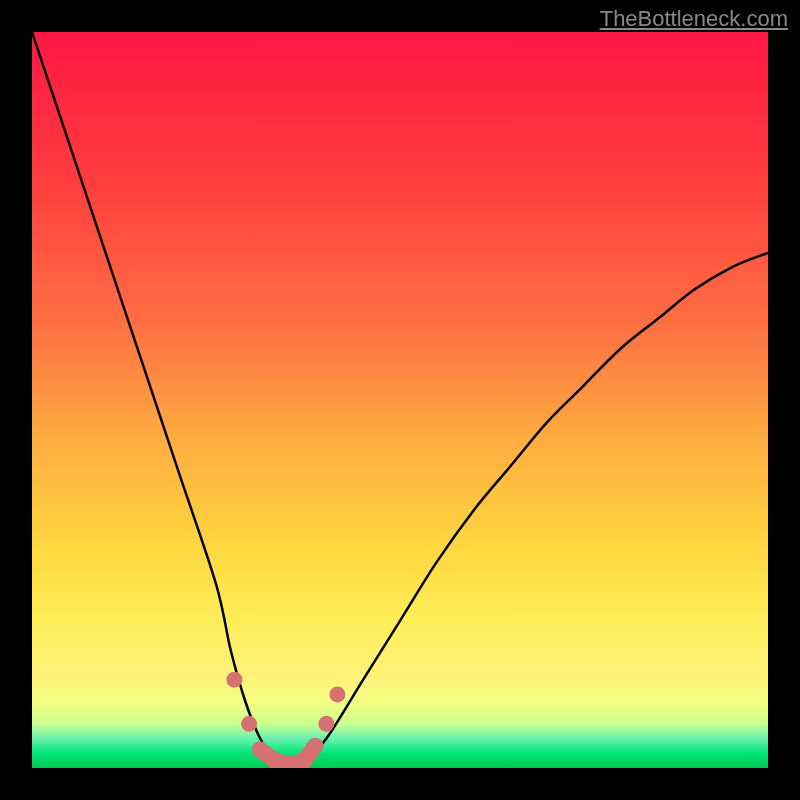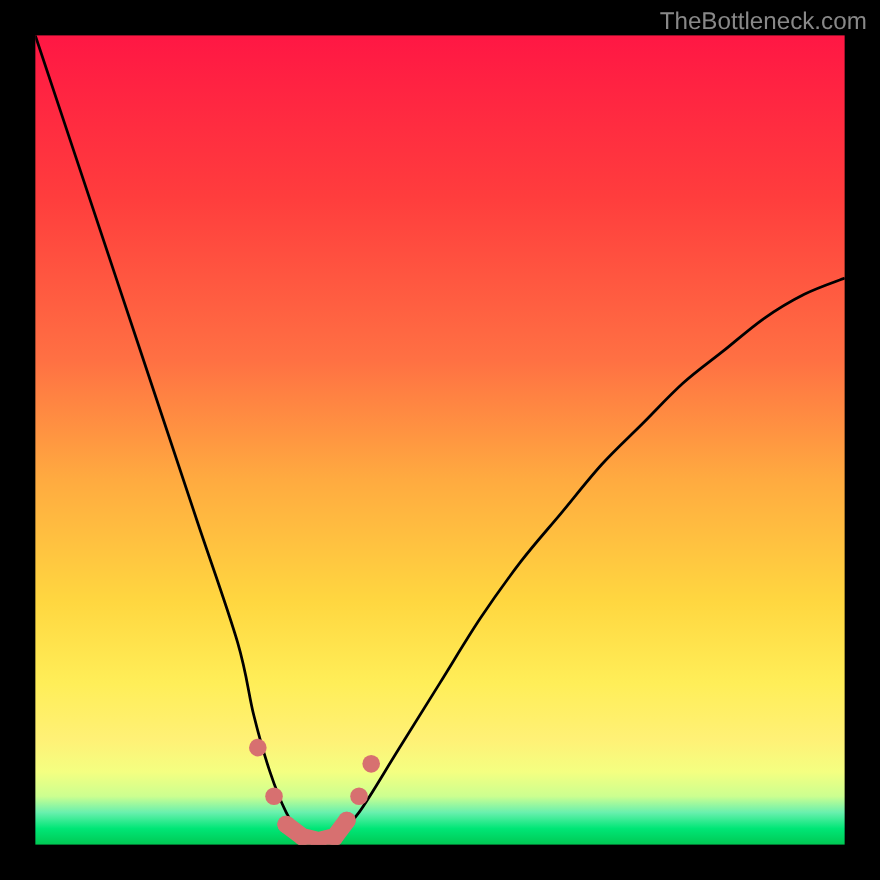--- a/index.html
+++ b/index.html
@@ -15,20 +15,21 @@
       overflow: hidden;
     }
     .watermark {
       position: absolute;
       top: 6px;
       right: 12px;
       color: #888;
       font-family: Arial, sans-serif;
       font-size: 22px;
       z-index: 10;
+      text-decoration: underline;
     }
     .chart-container {
       position: absolute;
       top: 32px;
       left: 32px;
       width: 736px;
       height: 736px;
     }
     .gradient-bg {
       position: absolute;

